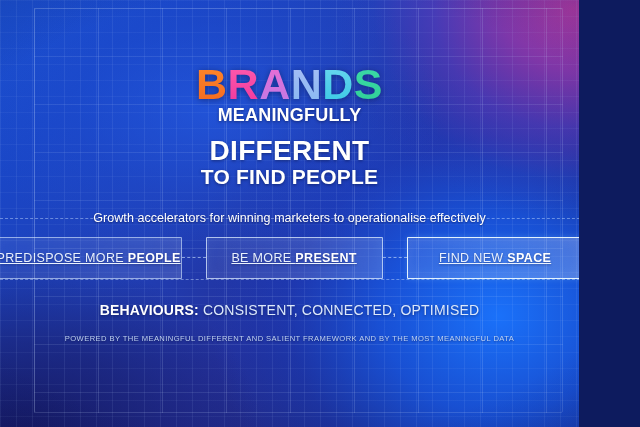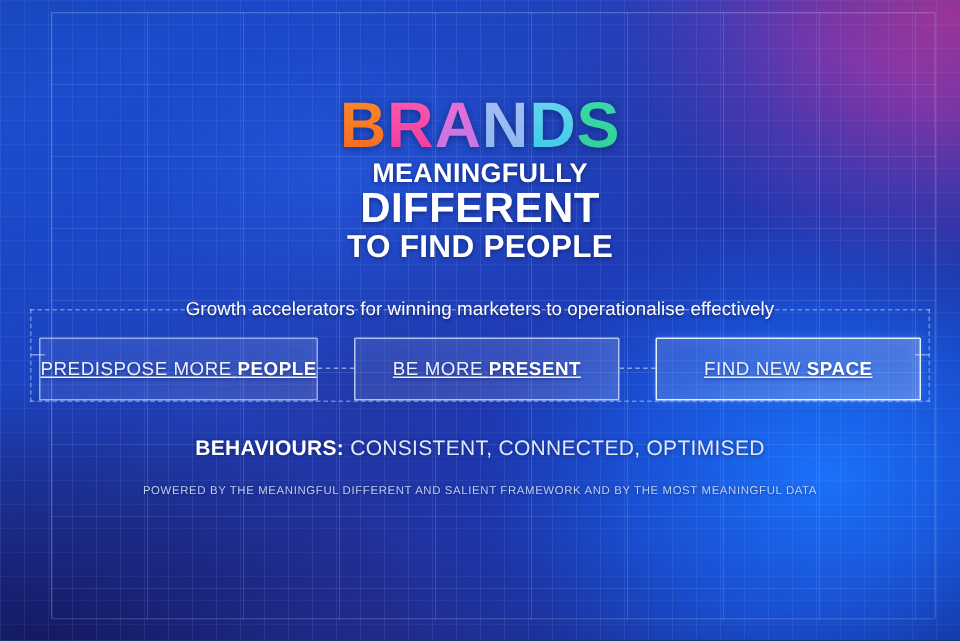--- a/index.html
+++ b/index.html
@@ -8,23 +8,23 @@
   html, body {
     width:640px; height:427px;
     overflow:hidden;
     background:#0d1b5e;
     font-family:"Liberation Sans", sans-serif;
   }
 
   
   #slide {
     position:relative;
-    width:640px; height:427px;
+    width:579px; height:427px;
     overflow:hidden;
-    background:#0f766e;
+    background:#7f1d1d;
   }
 
   .bg-layer { position:absolute; inset:0; }
 
   
   .bg-base {
     background:linear-gradient(135deg,
       #1b50d0 0%,
       #1a46c6 18%,
       #2040b8 38%,
@@ -123,21 +123,21 @@
   .bl-5 { background-image:linear-gradient(180deg,#3ddba8 0%,#2fce96 100%); }
 
   .sub-line {
     color:#ffffff;
     font-weight:bold;
     white-space:nowrap;
     text-shadow:0 1px 3px rgba(6,12,56,0.5);
   }
   .sub-1 { font-size:22px; letter-spacing:0.2px; margin-top:3px; }
   .sub-2 { font-size:18px; letter-spacing:0.2px; margin-top:1px; }
-  .sub-3 { font-size:28px; letter-spacing:0.3px; margin-top:1px; }
+  .sub-3 { font-size:28px; letter-spacing:0.3px; margin-top:13px; }
   .sub-4 { font-size:21px; letter-spacing:0.2px; margin-top:1px; }
 
   
   .accel-section {
     position:relative;
     width:600px;
     margin-top:23px;
   }
 
   

